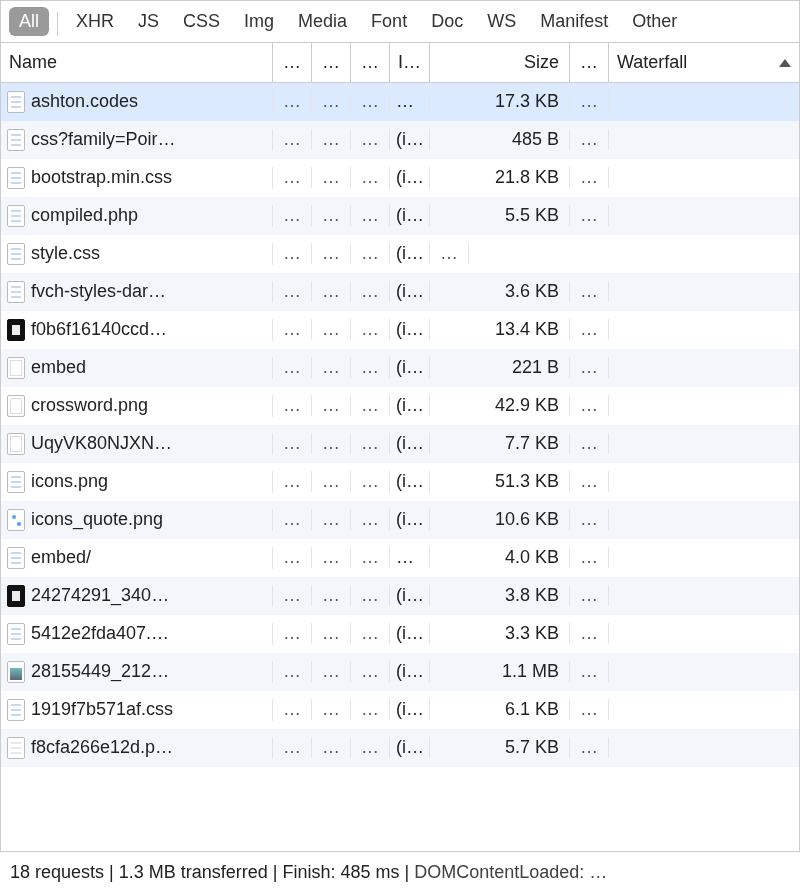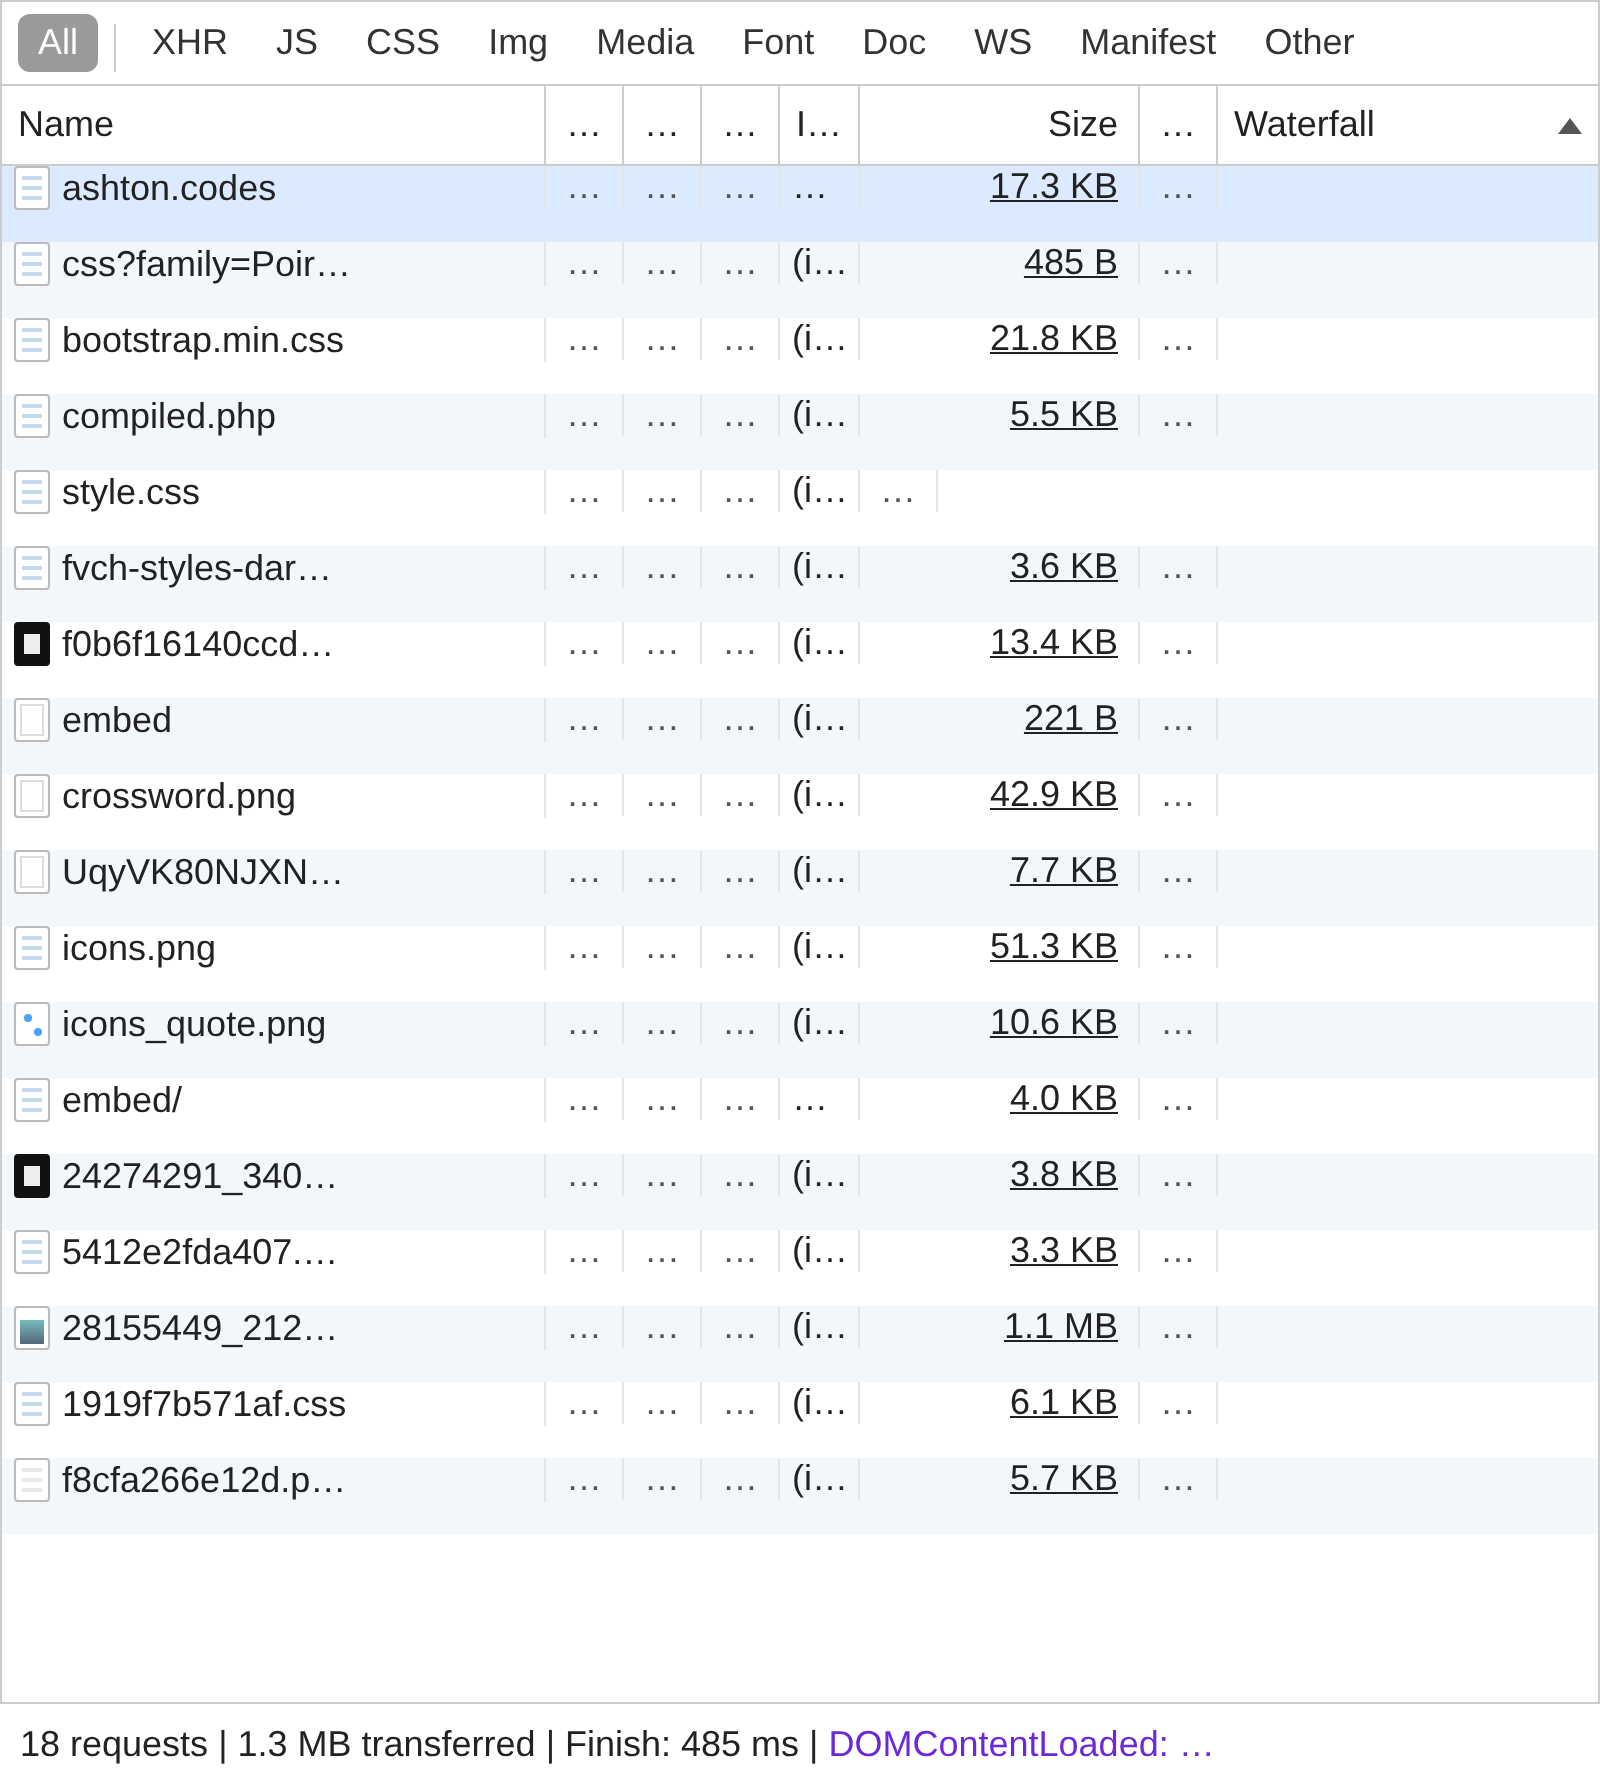--- a/index.html
+++ b/index.html
@@ -67,36 +67,36 @@
     border-left: 6px solid transparent;
     border-right: 6px solid transparent;
     border-bottom: 8px solid #555;
   }
   .rows {
     overflow: hidden;
   }
   .row {
     display: flex;
     height: 38px;
-    align-items: flex-start;
+    align-items: center;
     border-bottom: 1px solid transparent;
   }
   .row:nth-child(even) { background: #f3f7fb; }
   .row.selected { background: #dbeaff !important; }
   .cell {
     border-right: 1px solid #e5e5e5;
     display: flex;
     align-items: center;
     padding: 0 6px;
     overflow: hidden;
     white-space: nowrap;
     text-overflow: ellipsis;
   }
   .cell.col-n { justify-content: center; color:#555;}
-  .cell.col-size { justify-content: flex-end; padding-right: 10px; text-decoration: underline; }
+  .cell.col-size { justify-content: flex-end; padding-right: 10px; }
   .cell.col-wf { border-right: none; position: relative; }
   .name-wrap { display:flex; align-items:center; gap:6px; overflow:hidden;}
   .name-label {
     overflow: hidden;
     text-overflow: ellipsis;
     white-space: nowrap;
     flex:1;
     min-width:0;
   }
   .file-icon {
@@ -160,21 +160,21 @@
   .summary {
     position:absolute;
     bottom:0; left:0; right:0;
     border-top:1px solid #ccc;
     background:#fff;
     padding:10px 10px;
     font-size:18px;
     white-space:nowrap;
     overflow:hidden;
   }
-  .summary .link { color:#6d28d9;margin-top:25px; }
+  .summary .link { color:#404040;margin-top:25px; }
 </style>
 </head>
 <body>
 
 <div class="filter-bar">
   <span class="filter-btn selected">All</span>
   <span class="divider-v"></span>
   <span class="filter-btn">XHR</span>
   <span class="filter-btn">JS</span>
   <span class="filter-btn">CSS</span>

